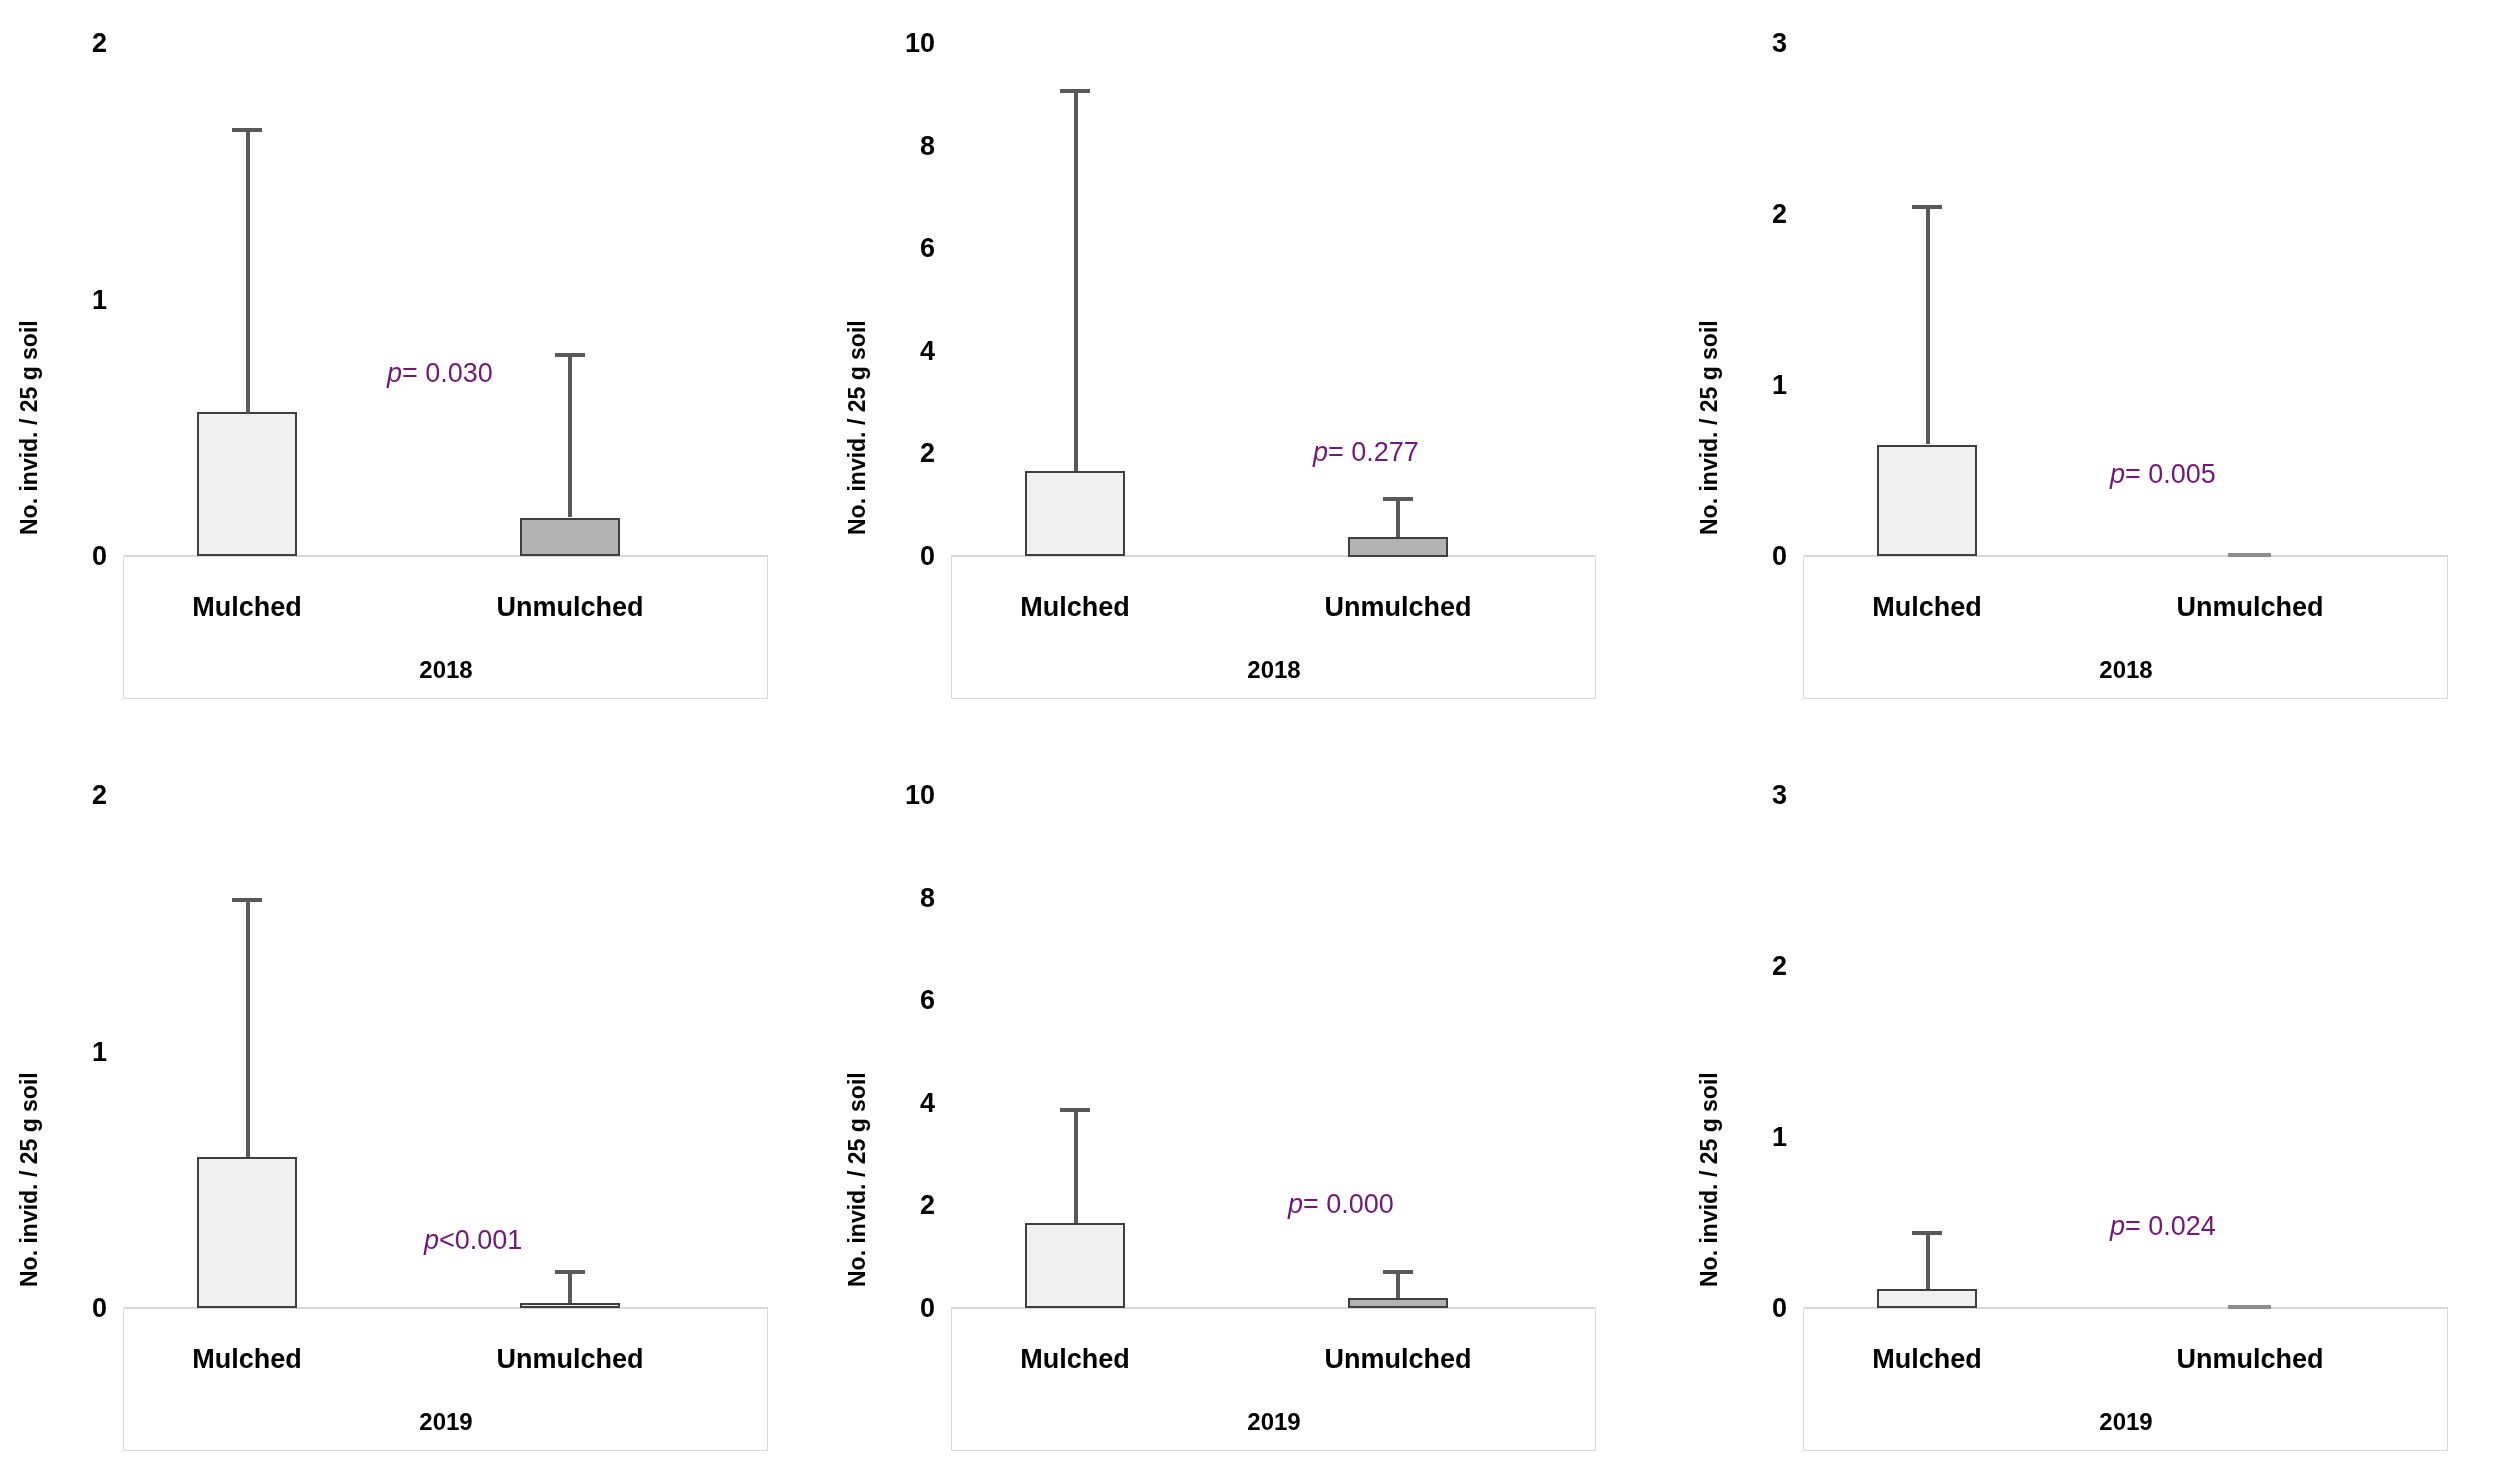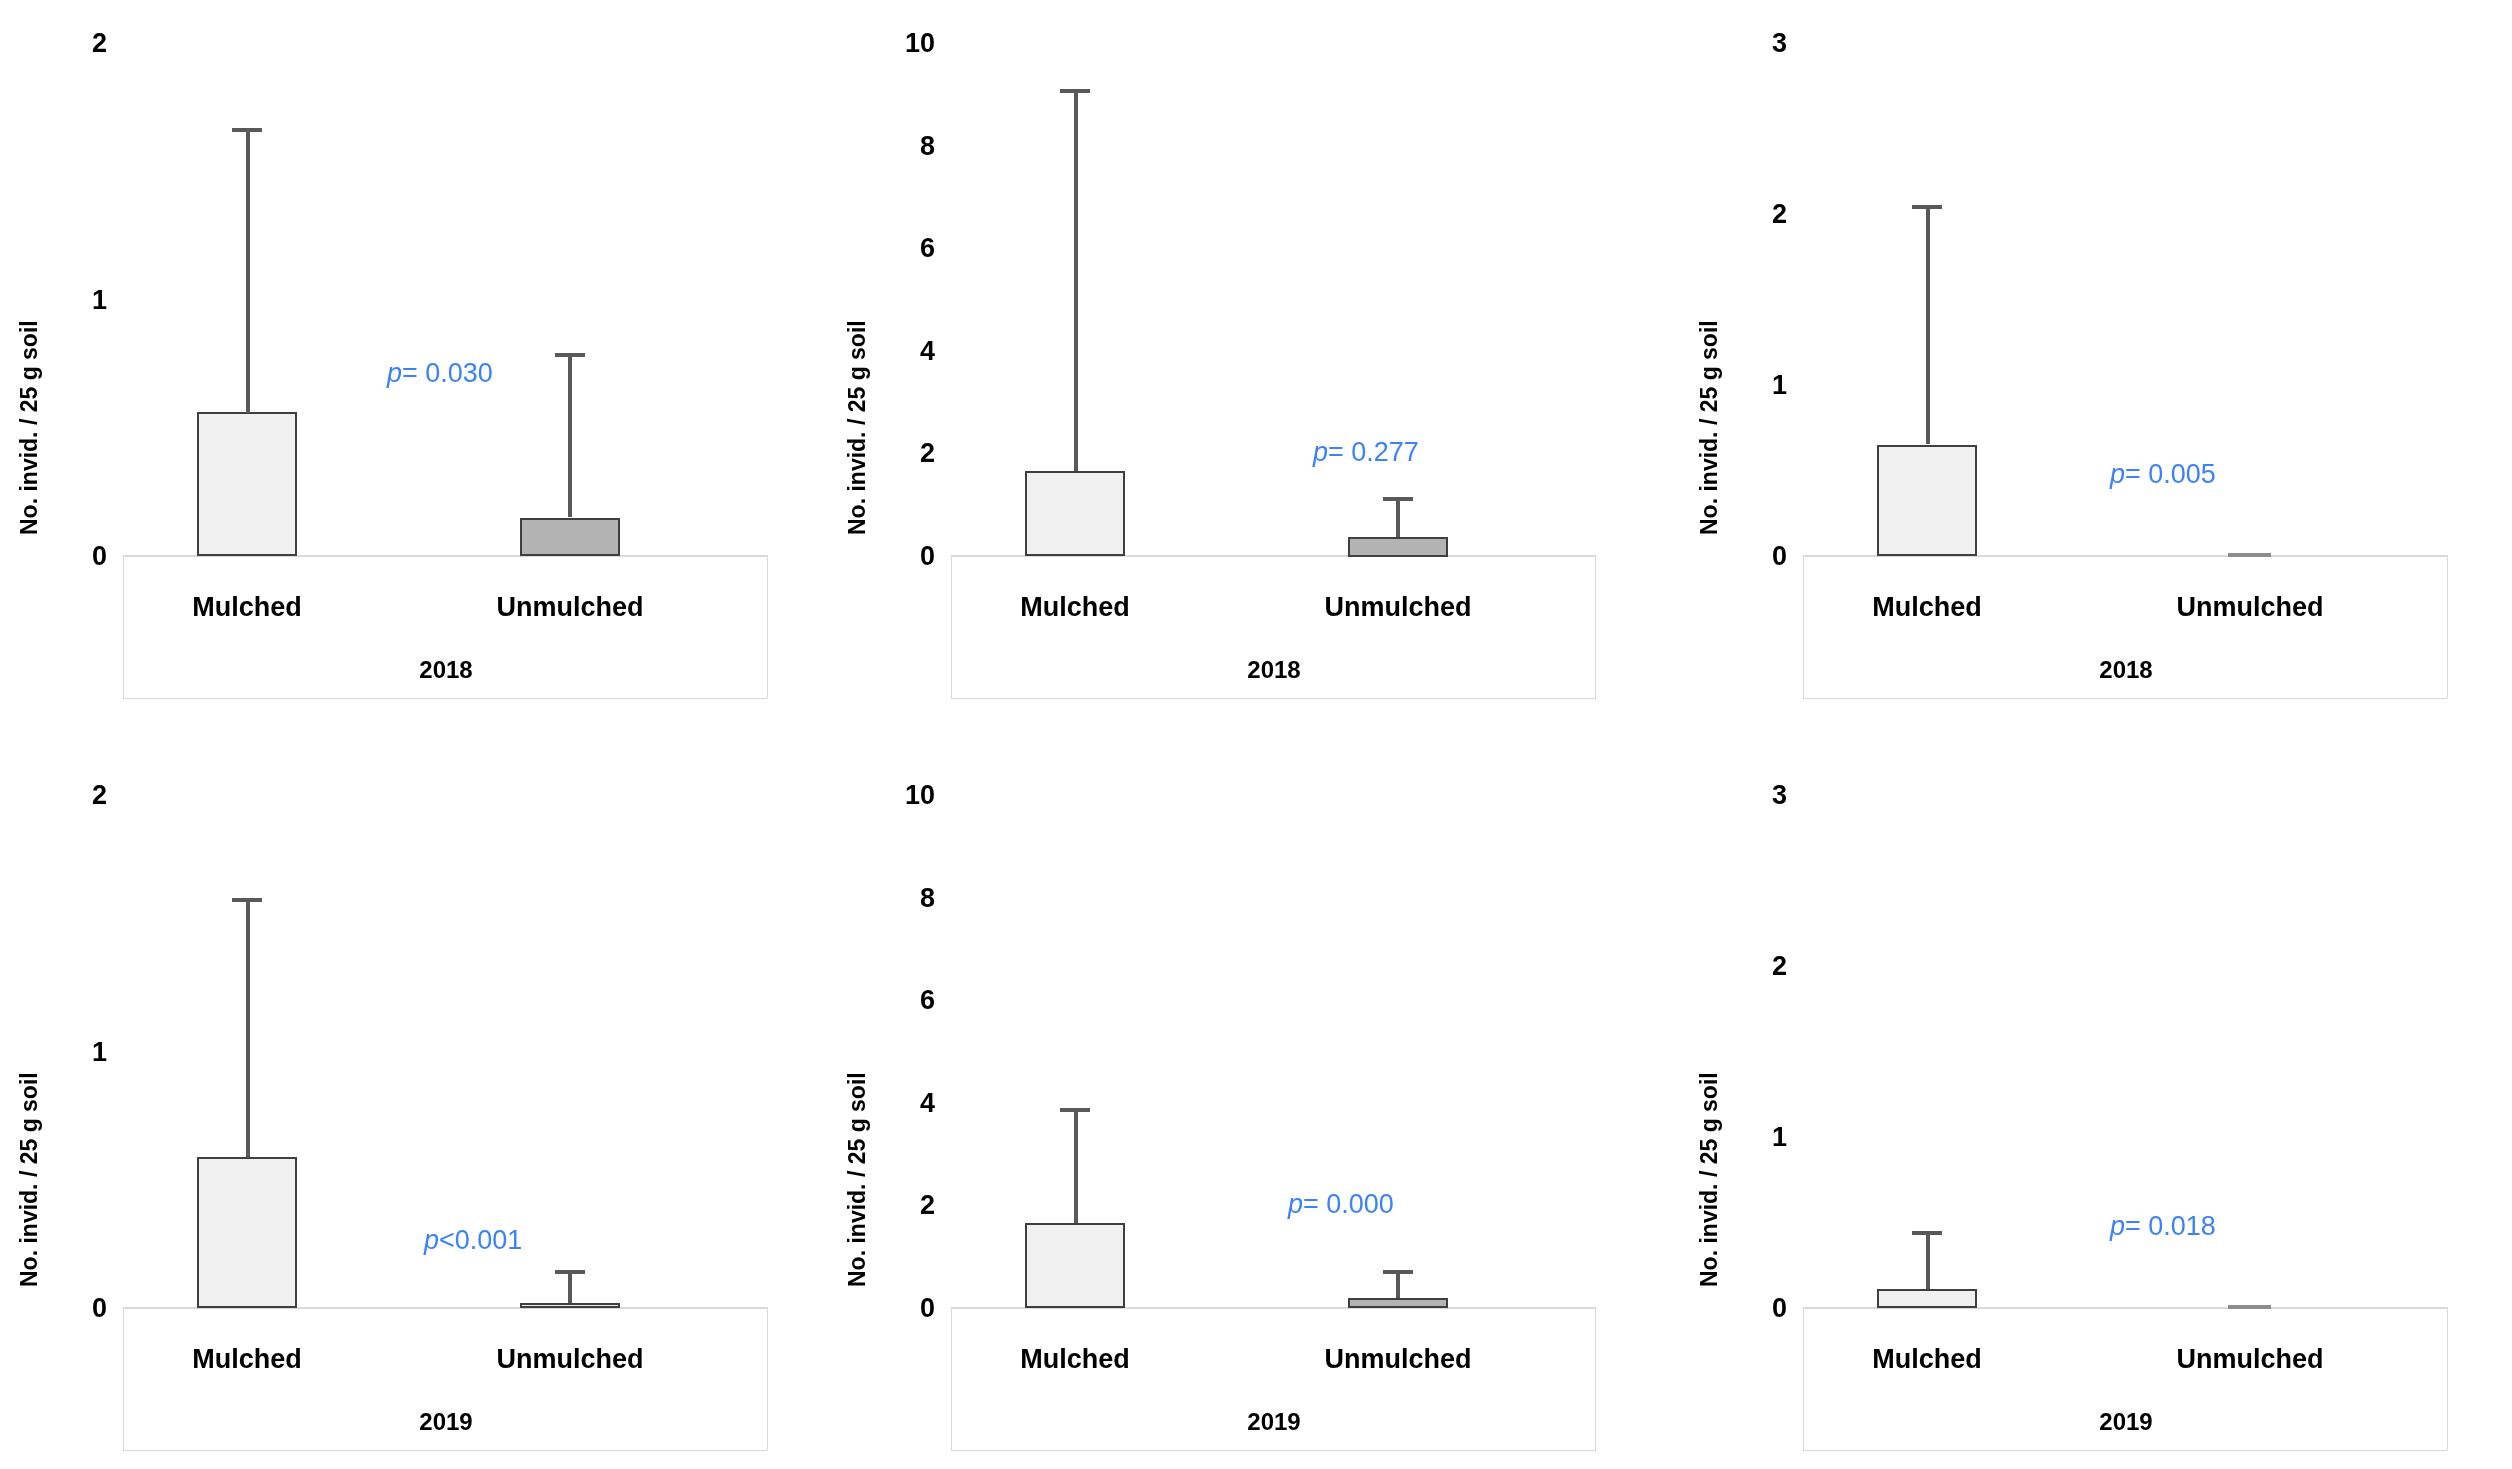--- a/index.html
+++ b/index.html
@@ -75,21 +75,21 @@
   .bar.dark{background:#b3b3b3;}
   .bar.zero{border:none;background:#8c8c8c;height:3.6px;}
 
   
   .ebar-stem{position:absolute;width:3.6px;background:#595959;}
   .ebar-cap{position:absolute;height:4.3px;background:#595959;transform:translateX(-50%);}
 
   
   .pval{
     position:absolute;
-    font-size:27px;color:#3b82f6;
+    font-size:27px;color:#701a75;
     white-space:nowrap;
   }
   .pval i{font-style:italic;}
 </style>
 </head>
 <body>
 
 <div class="figure" id="figure">
     <div class="panel" style="left: 0px; top: 0px; width: 828px; height: 734px;">
       <div class="axis-title" style="left: 16px; top: 535px;">No. invid. / 25 g soil</div>
@@ -194,16 +194,16 @@
       <div class="ytick" style="top: 43px; left: 43px; width: 64px;">3</div>
       <div class="catbox" style="left: 123px; top: 556px; width: 645px; height: 143px;"></div>
       <div class="baseline" style="left: 123px; top: 555px; width: 645px;"></div>
       <div class="catlabel" style="left: 247px; top: 592px;">Mulched</div>
       <div class="catlabel" style="left: 570px; top: 592px;">Unmulched</div>
       <div class="yearlabel" style="left: 446px; top: 656px;">2019</div>
       <div class="bar light" style="left: 197px; width: 100px; height: 19px; top: 537px;"></div>
       <div class="ebar-stem" style="left: 246px; top: 479px; height: 58px;"></div>
       <div class="ebar-cap" style="left: 247px; top: 479px; width: 30px;"></div>
       <div class="bar zero" style="left: 548px; width: 43px; top: 553px;"></div>
-      <div class="pval" style="left: 430px; top: 459px;"><i>p</i><span>= 0.018</span></div>
+      <div class="pval" style="left: 430px; top: 459px;"><i>p</i><span>= 0.024</span></div>
     </div>
   </div>
 
 
 </body></html>

